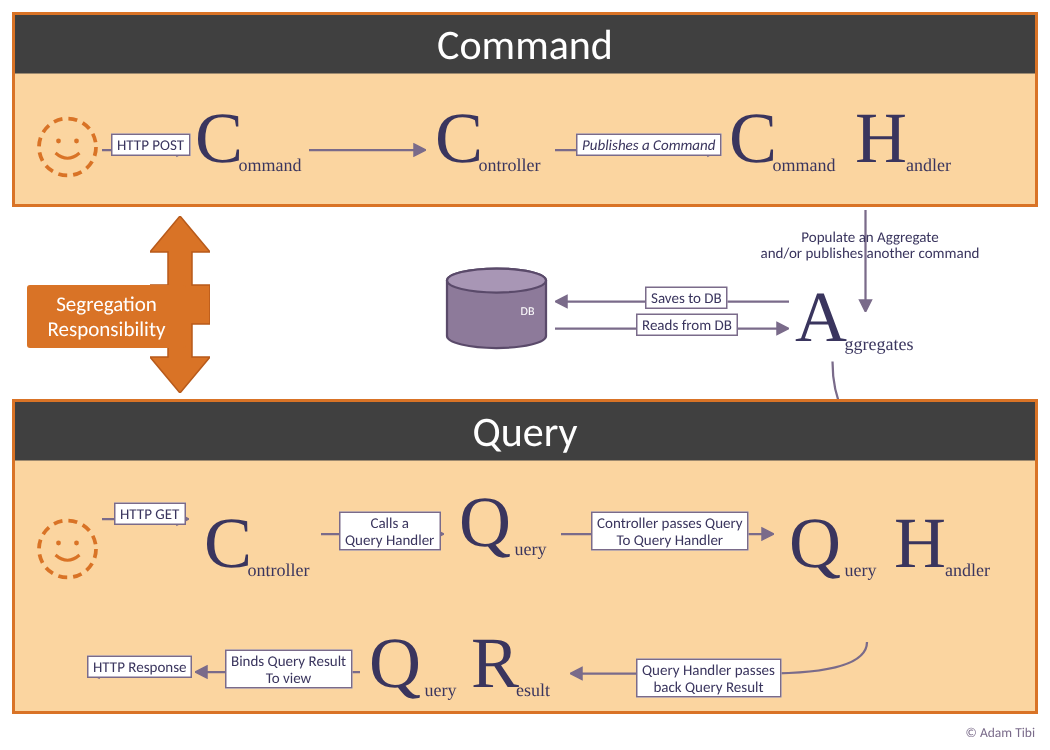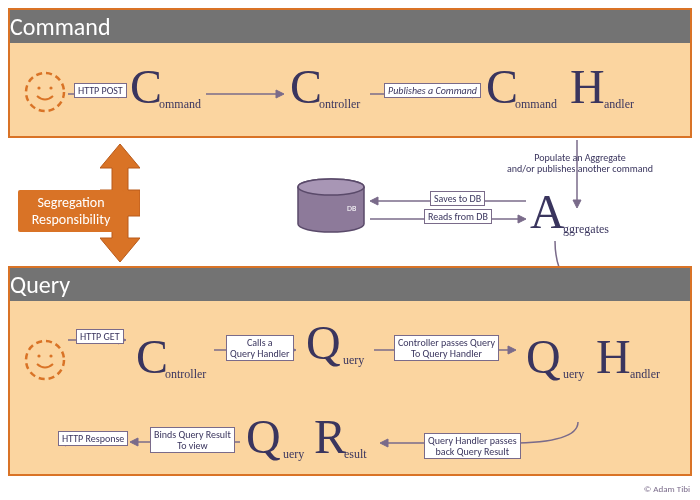--- a/index.html
+++ b/index.html
@@ -1,18 +1,18 @@
 <!DOCTYPE html>
 <html><head>
 <meta charset="utf-8">
 <style>
   * { box-sizing: border-box; margin: 0; padding: 0; }
   body { width: 700px; height: 500px; font-family: Calibri, Arial, sans-serif; background: #fff; position: relative; overflow: hidden; }
   .section { position: absolute; border: 2.5px solid #d97326; background: #fbd5a0; }
-  .section-header { background: #737373; color: #fff; text-align: left; font-size: 24px; padding: 2px 0; }
+  .section-header { background: #404040; color: #fff; text-align: center; font-size: 28px; padding: 2px 0; }
   .section-body { position: relative; height: calc(100% - 28px); }
   .smiley { position: absolute; width: 42px; height: 42px; }
   .smiley svg { width: 100%; height: 100%; }
   .bigletter { position: absolute; font-family: "Times New Roman", serif; font-size: 48px; color: #3a355e; }
   .sublabel { position: absolute; font-family: "Times New Roman", serif; font-size: 12px; color: #3a355e; }
   .boxlabel { position: absolute; background: #fff; border: 1px solid #7a6b8a; font-size: 10px; color: #3a355e; padding: 1px 3px; text-align: center; line-height: 1.1; }
   .plainlabel { position: absolute; font-size: 10px; color: #3a355e; text-align: center; line-height: 1.1; }
   .arrow { position: absolute; stroke: #7a6b8a; fill: #7a6b8a; }
   .updown-arrow { position: absolute; }
   .resp-box { position: absolute; background: #d97326; color: #fff; text-align: center; font-size: 14px; padding: 4px 6px; border-radius: 2px; }

